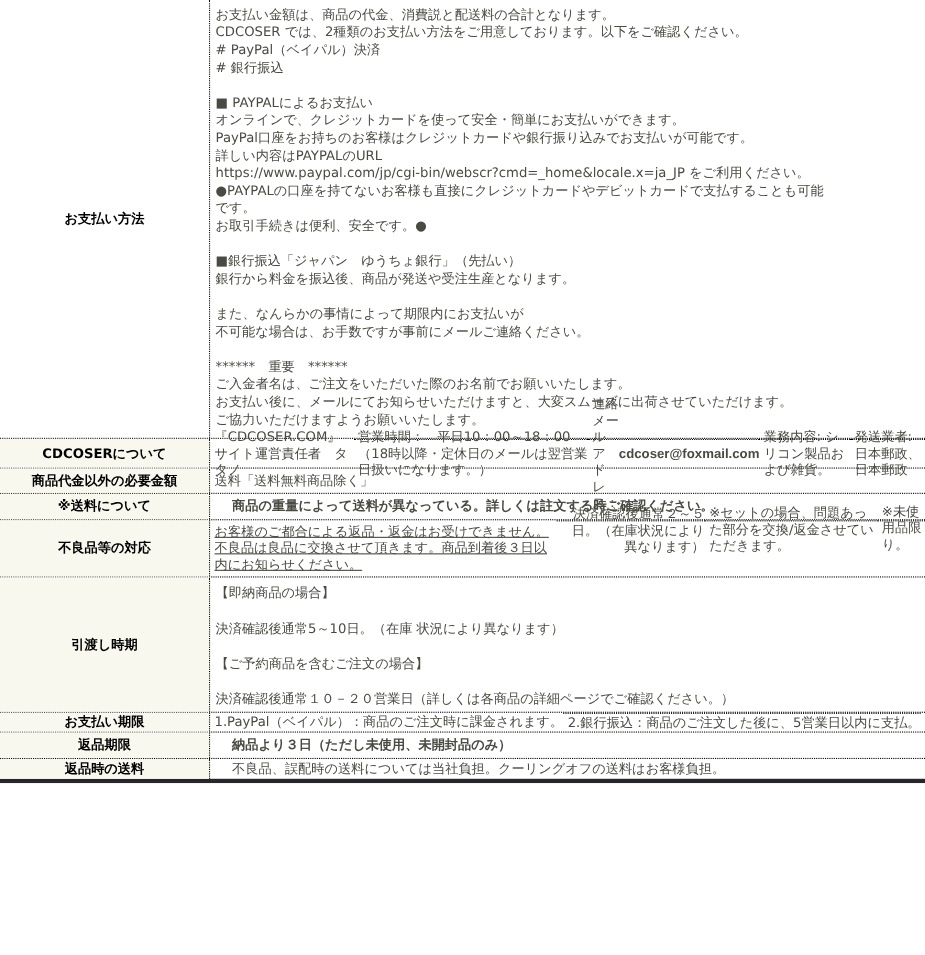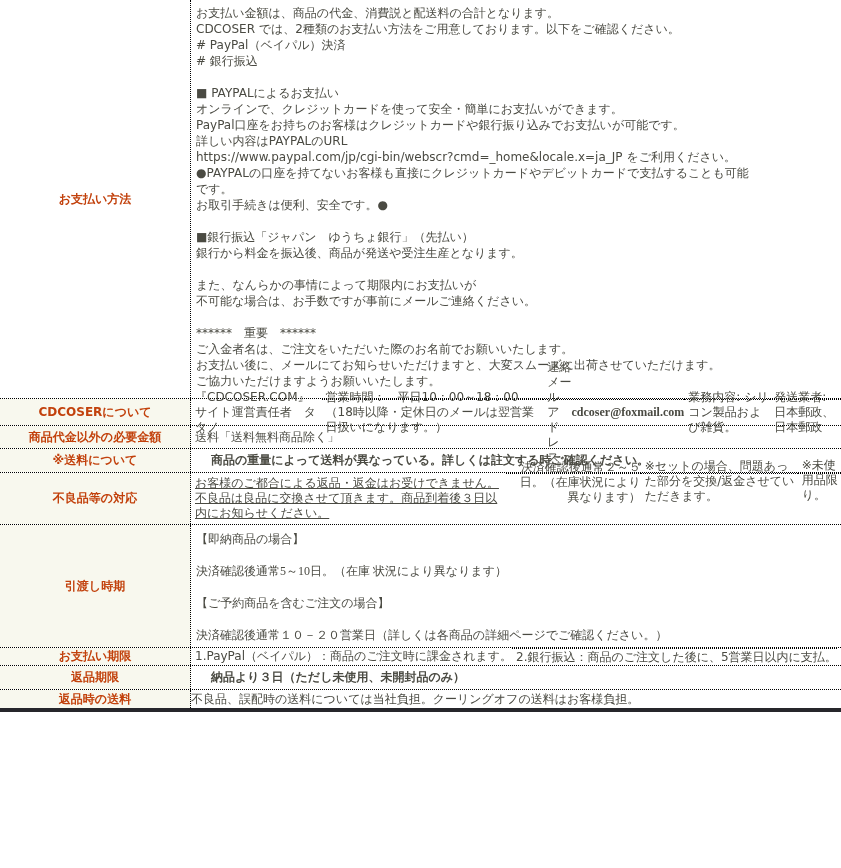--- a/index.html
+++ b/index.html
@@ -9,42 +9,42 @@
     font-size:12px;
     color:#4a4a42;
   }
   .info-table{width:841px;background:#fff;}
   .row{display:flex;border-top:1px dotted #000;align-items:stretch;}
   .row.first{border-top:none;}
   .hcell{
     flex:0 0 191px;width:191px;
     border-right:1px dotted #000;
     display:flex;align-items:center;justify-content:center;
-    font-weight:bold;color:#c2410c;text-align:left;
+    font-weight:bold;color:#000000;text-align:left;
     line-height:15px;padding:0 2px;box-sizing:border-box;
   }
   .hcell.cream{background:#f8f8ee;}
   .content{flex:1;min-width:0;box-sizing:border-box;}
   .pre{white-space:pre-wrap;word-break:break-all;}
   .pad-main{padding:5px 0 9px 5px;line-height:16px;}
   .subcol{flex:1;min-width:0;display:flex;flex-direction:row;}
   .subcell{border-top:1px dotted #000;display:flex;align-items:center;
     padding:0 0 0 4px;box-sizing:border-box;line-height:15px;}
   .subcell.nb{border-top:none;}
   .h26{height:26px;}
   .h22{height:22px;display:flex;align-items:center;padding-left:4px;box-sizing:border-box;}
   .h23{height:23px;display:flex;align-items:center;padding-left:20px;box-sizing:border-box;font-weight:bold;}
-  .h18{height:18px;display:flex;align-items:center;padding-left:0;box-sizing:border-box;}
+  .h18{height:18px;display:flex;align-items:center;padding-left:20px;box-sizing:border-box;}
   .h17{height:17px;text-align:right;}
   .h16{height:16px;}
   .h15{height:15px;}
   .h14{height:14px;}
   .wrap2{display:block;padding:3px 2px 3px 4px;line-height:15px;text-decoration:underline;}
-  .delivery{padding:6px 4px 4px 5px;line-height:16px;min-height:122px;font-family:Liberation Serif, serif;}
-  .email-bold{font-weight:bold;font-family:Liberation Serif, serif;}
+  .delivery{padding:6px 4px 4px 5px;line-height:16px;min-height:122px;}
+  .email-bold{font-weight:bold;font-family:Liberation Sans, sans-serif;}
   .bottom-bar{height:4px;background:#26262b;width:841px;}
 </style>
 </head>
 <body>
 
 <div class="info-table">
 
   <div class="row first">
     <div class="hcell">お支払い方法</div>
     <div class="content pre pad-main">お支払い金額は、商品の代金、消費説と配送料の合計となります。

